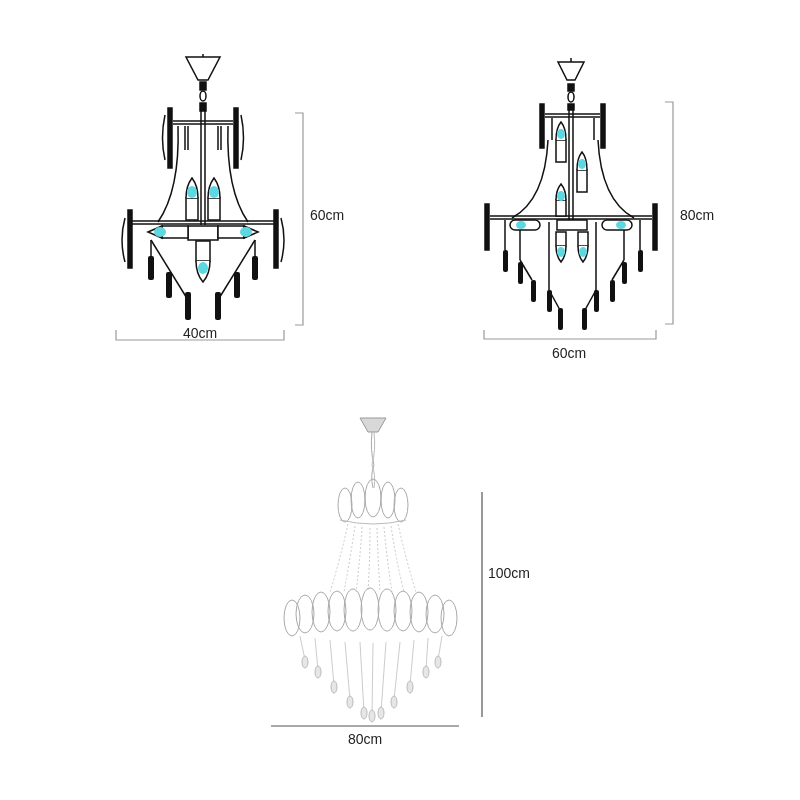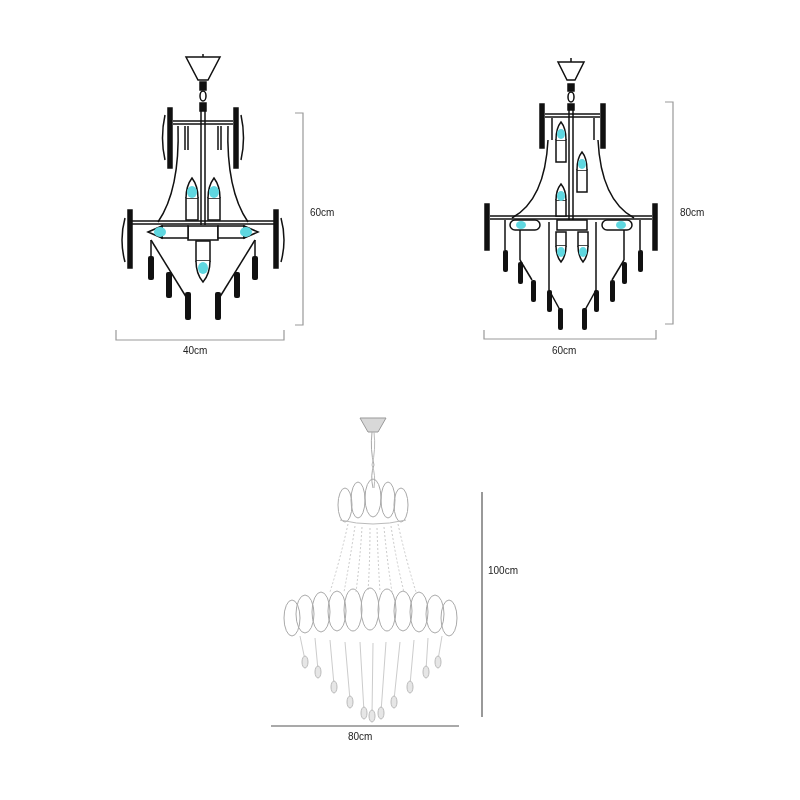--- a/index.html
+++ b/index.html
@@ -1,18 +1,18 @@
 <!DOCTYPE html>
 <html><head>
 <meta charset="utf-8">
 <style>
   html,body{margin:0;padding:0;background:#fff;}
   body{width:800px;height:800px;position:relative;overflow:hidden;font-family:"Liberation Sans",sans-serif;}
   .abs{position:absolute;}
-  .dimlabel{position:absolute;font-size:10px;color:#222;white-space:nowrap;}
+  .dimlabel{position:absolute;font-size:14px;color:#222;white-space:nowrap;}
   svg{position:absolute;overflow:visible;}
 </style>
 </head>
 <body>
 
 <div>
   <svg class="abs" style="left:0;top:0" width="800" height="800" viewBox="0 0 800 800">
     <g stroke="#111" stroke-width="1.5" fill="none">
 
       <path d="M186 57 L220 57 L208 80 L198 80 Z" fill="#fff"></path>
@@ -84,21 +84,21 @@
       <rect x="234" y="272" width="6" height="26" rx="2"></rect>
       <rect x="252" y="256" width="6" height="24" rx="2"></rect>
     </g>
 
     <g stroke="#999" stroke-width="1.2" fill="none">
       <path d="M295 113 L303 113 L303 325 L295 325"></path>
       <path d="M116 330 L116 340 L284 340 L284 330"></path>
     </g>
   </svg>
   <div class="dimlabel" style="left:310px;top:207px">60cm</div>
-  <div class="dimlabel" style="left:183px;top:345px">40cm</div>
+  <div class="dimlabel" style="left:183px;top:325px">40cm</div>
 </div>
 
 <div>
   <svg class="abs" style="left:0;top:0" width="800" height="800" viewBox="0 0 800 800">
     <g stroke="#111" stroke-width="1.5" fill="none">
       <path d="M558 62 L584 62 L575 80 L567 80 Z" fill="#fff"></path>
       <line x1="571" y1="58" x2="571" y2="62"></line>
       <rect x="568" y="84" width="6" height="7" fill="#111"></rect>
       <ellipse cx="571" cy="97" rx="3" ry="5"></ellipse>
       <rect x="568" y="104" width="6" height="6" fill="#111"></rect>

